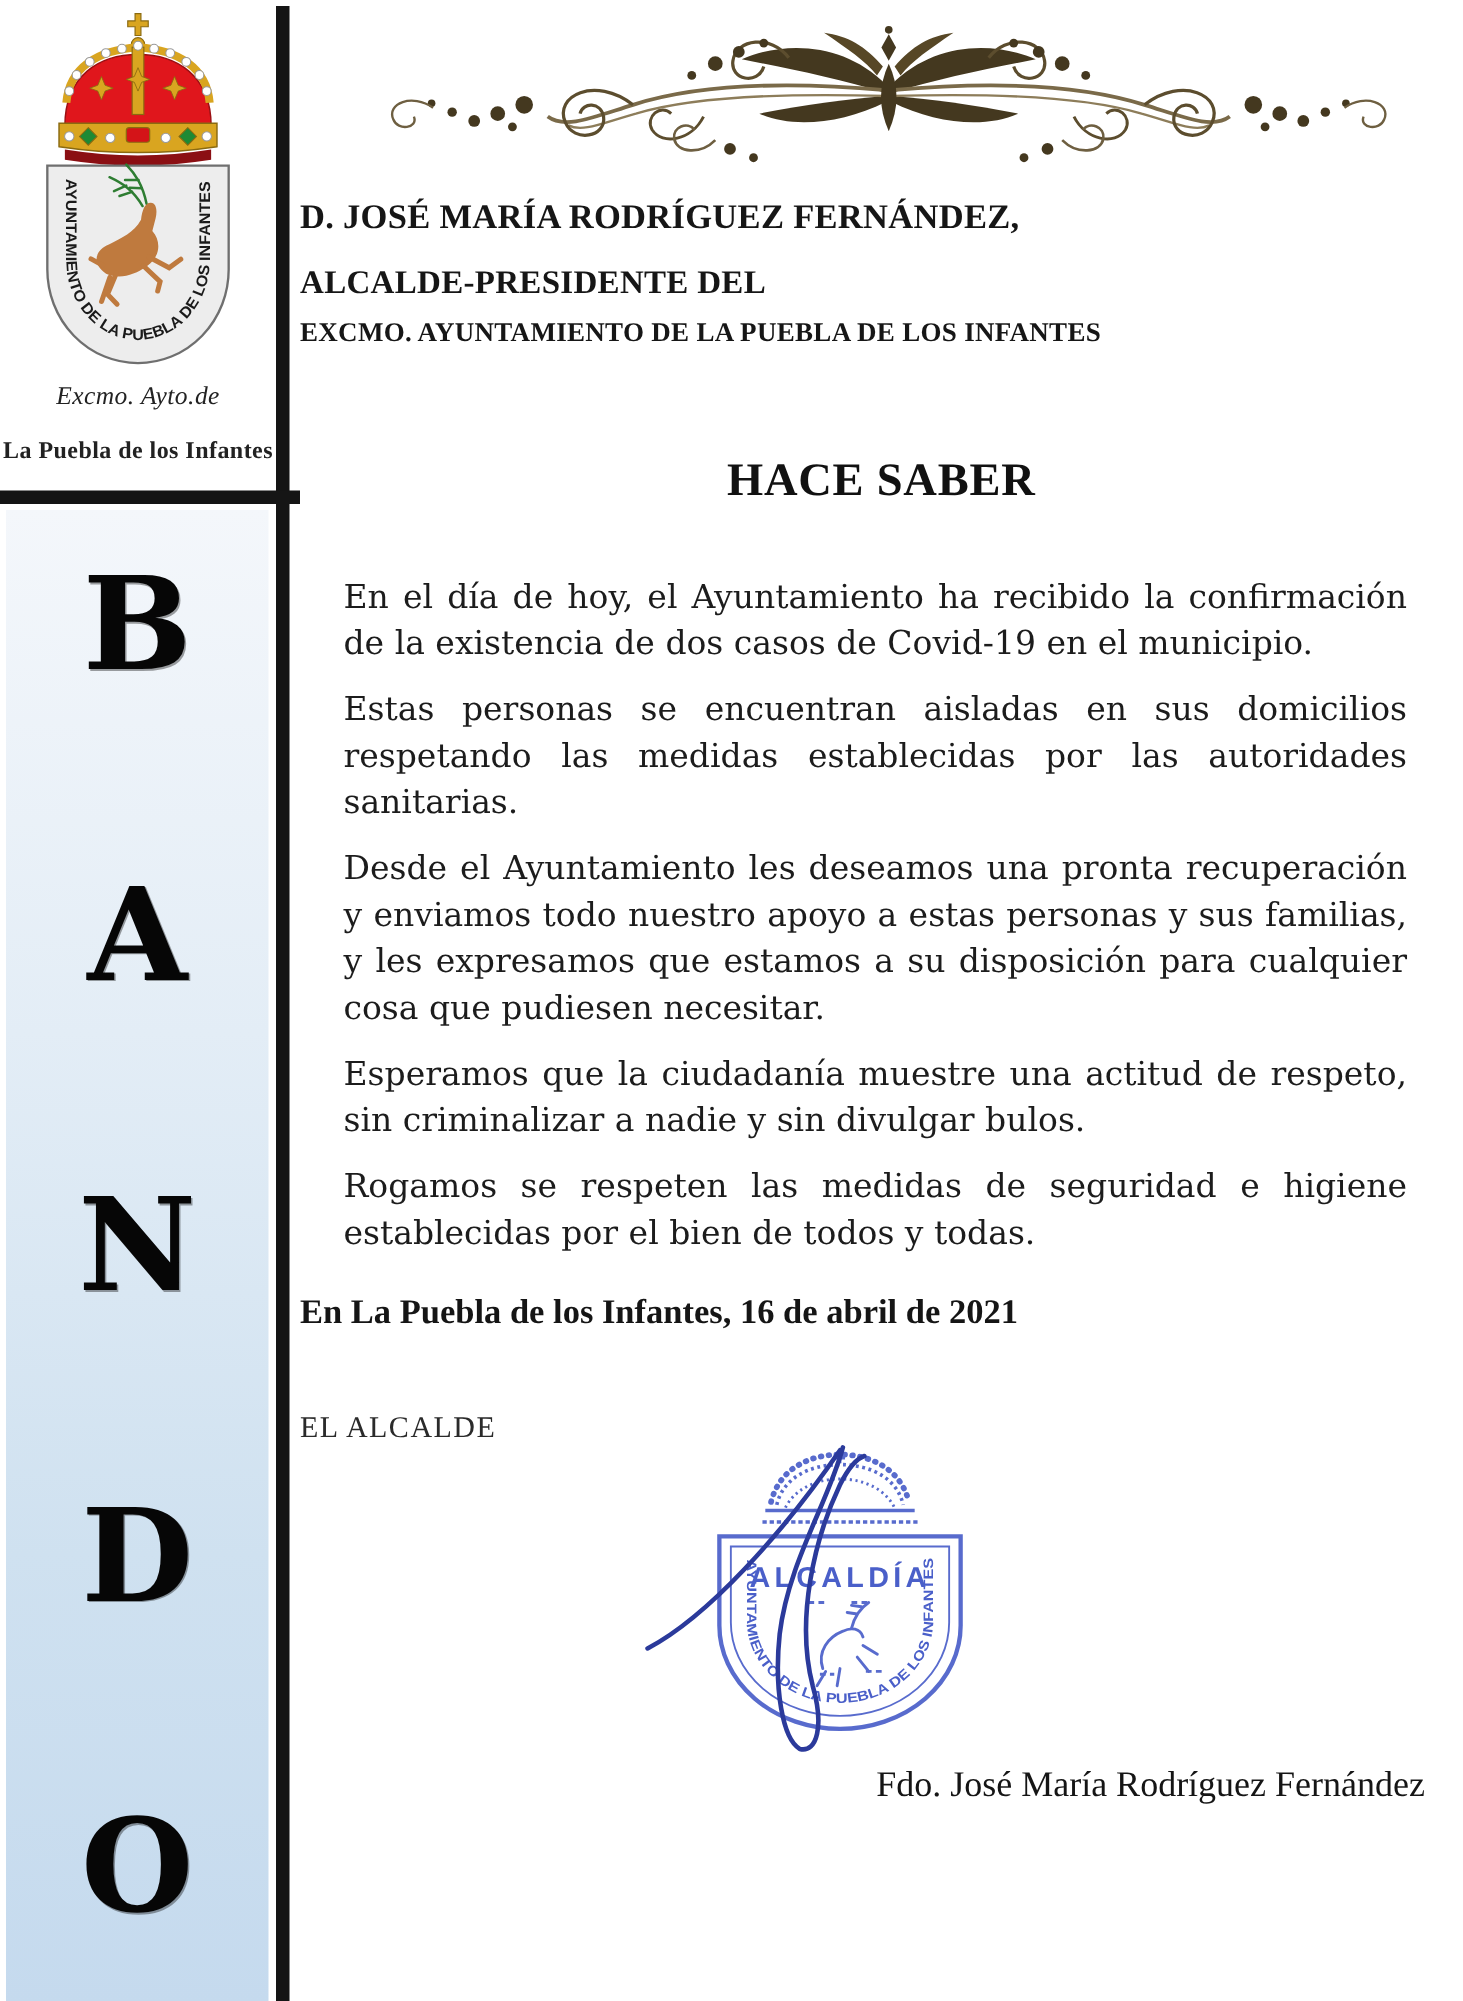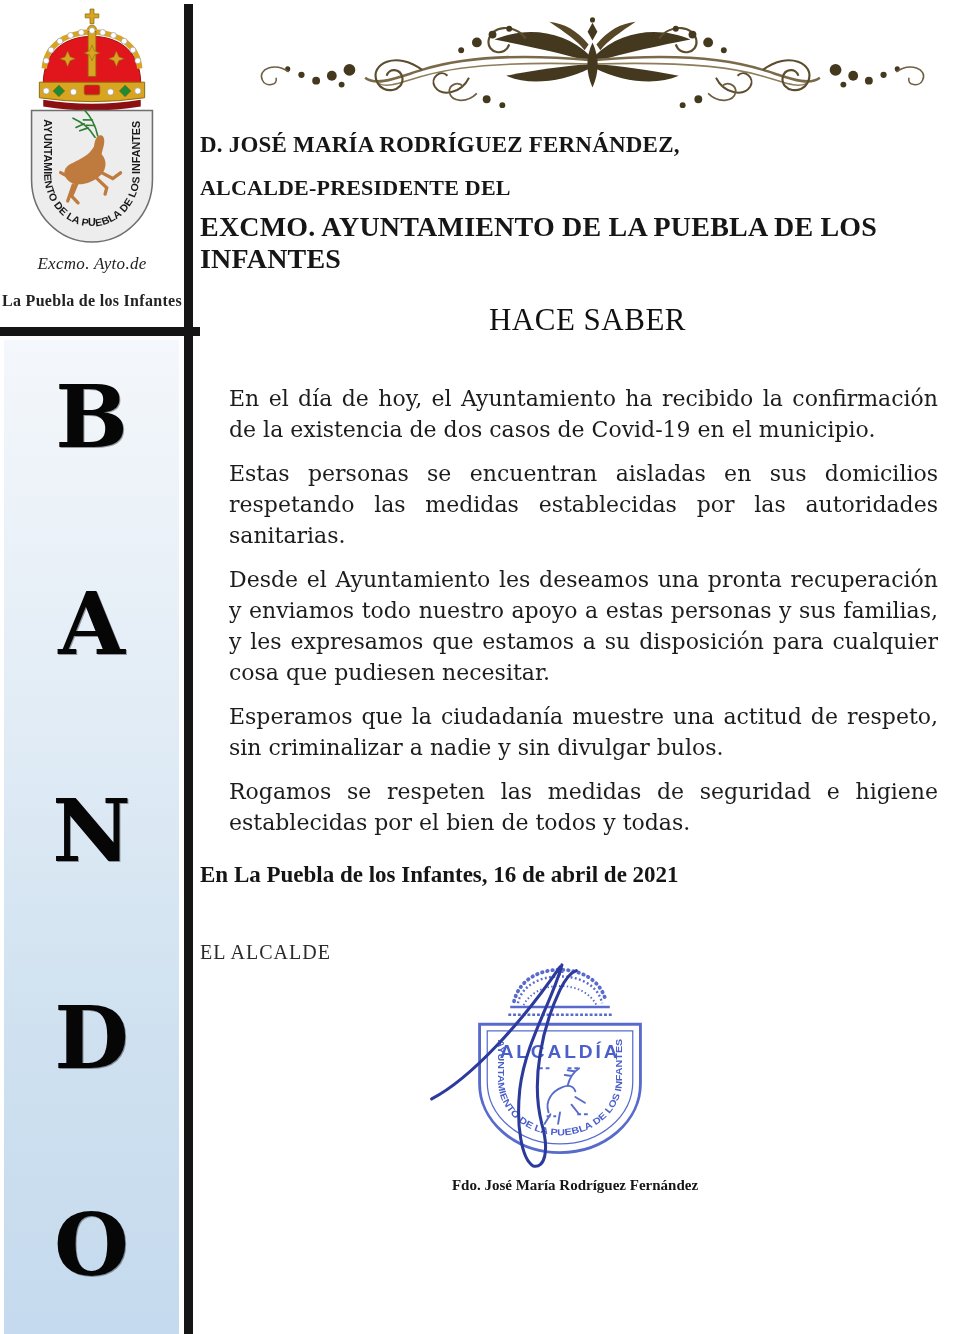--- a/index.html
+++ b/index.html
@@ -22,39 +22,39 @@
   .bando-letter{font-family:"DejaVu Serif",serif;font-weight:700;font-size:86px;line-height:1;
     color:#060606;text-shadow:1px 1px 0 rgba(20,20,20,.4);}
 
   
   .ornament{position:absolute;left:225px;top:15px;width:735px;height:98px;}
 
   .hdr{position:absolute;left:200px;width:775px;text-align:left;font-weight:700;color:#161616;
        letter-spacing:.2px;}
   .hdr1{top:132px;font-size:23px;}
   .hdr2{top:175px;font-size:22px;}
-  .hdr3{top:211px;font-size:28px;}
+  .hdr3{top:211px;font-size:18px;}
   .doc-title{position:absolute;left:200px;top:302px;width:775px;text-align:center;
-       font-weight:400;font-size:31px;letter-spacing:.5px;color:#111;}
+       font-weight:700;font-size:31px;letter-spacing:.5px;color:#111;}
 
   .body-text{position:absolute;left:229px;top:383px;width:709px;
        font-family:"DejaVu Serif",serif;font-size:22px;line-height:31px;color:#1c1c1c;
        text-align:justify;}
   .body-text p{margin:0 0 13px 0;}
 
   .dateline{position:absolute;left:200px;top:862px;width:775px;
        font-weight:700;font-size:23px;color:#151515;}
 
   .signer-role{position:absolute;left:200px;top:941px;width:720px;text-align:left;
        font-size:20px;letter-spacing:1px;color:#2a2a2a;}
 
   .stamp{position:absolute;left:415px;top:963px;width:290px;height:225px;}
 
-  .signature-name{position:absolute;left:200px;top:1177px;width:750px;text-align:center;
-       font-weight:700;font-size:15px;color:#151515;}
+  .signature-name{position:absolute;left:200px;top:1177px;width:750px;text-align:right;
+       font-weight:400;font-size:24px;color:#151515;}
 </style>
 </head>
 <body>
 
 <div id="page">
 
   <div class="crest-box">
     <svg width="156" height="244" viewBox="0 0 160 250">
 
       <path d="M78,3 h4 v5 h5 v4 h-5 v6 h-4 v-6 h-5 v-4 h5 z" fill="#d9a520" stroke="#8a6a10" stroke-width="0.8"></path>

